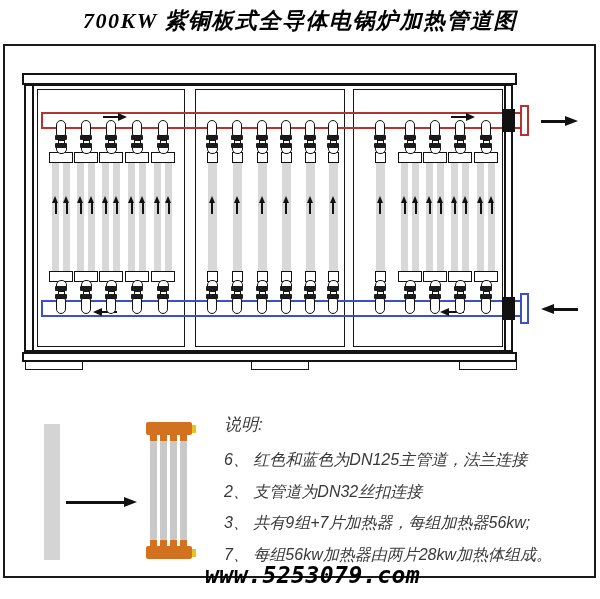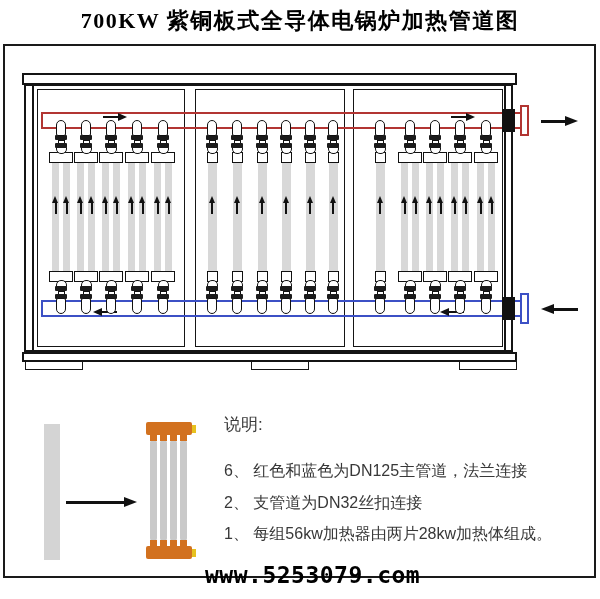--- a/index.html
+++ b/index.html
@@ -1,18 +1,18 @@
 <!DOCTYPE html>
 <html><head>
 <meta charset="utf-8">
 <style>
   html,body{margin:0;padding:0;background:#fff;}
   #stage{position:relative;width:600px;height:599px;background:#fff;overflow:hidden;
          font-family:"Liberation Sans",sans-serif;}
-  #stage .abs{position:absolute;box-sizing:border-box;}
+  #stage .abs{position:absolute;box-sizing:border-box;font-style:italic;}
 
   
   #title{top:6px;left:0;width:600px;text-align:center;font-family:"Liberation Serif","DejaVu Serif",serif;
          font-weight:bold;font-size:22px;letter-spacing:1.5px;color:#000;}
 
   
   #frame{left:3px;top:44px;width:593px;height:534px;border:2px solid #1a1a1a;z-index:0;}
 
   
   .cab{border:2px solid #141414;background:#fff;z-index:1;}
@@ -70,21 +70,21 @@
   #rotate-label{left:58px;top:477px;width:92px;text-align:center;font-size:15px;color:#222;}
   #rotate-arrow{left:66px;top:501px;width:58px;}
   .cap{left:146px;width:46px;height:13px;background:#d2711f;border-radius:2px;z-index:2;}
   .tab{left:191px;width:5px;height:8px;background:#e7c11f;z-index:1;}
   .teeth{left:150px;width:37px;height:7px;z-index:1;
          background:repeating-linear-gradient(90deg,#d2711f 0 7px,#fff 7px 10px);}
   .fv-tube{top:440px;width:7px;height:101px;background:#c9c9c9;border-radius:3px;}
 
   
   #notes{left:224px;top:413px;width:366px;color:#383838;}
-  #notes .note-title{font-size:17px;margin-bottom:25px;}
+  #notes .note-title{font-size:17px;margin-bottom:14px;}
   #notes .note-line{font-size:16px;margin-bottom:10.5px;white-space:nowrap;}
 
   
   #watermark{left:205px;top:562px;font-family:"DejaVu Sans Mono",monospace;font-weight:bold;
              font-size:23px;color:#000;z-index:10;letter-spacing:0.5px;}
 </style>
 </head>
 <body>
 
 <div id="stage">
@@ -433,18 +433,19 @@
   <div class="abs fv-tube" style="left:170px;"></div>
   <div class="abs fv-tube" style="left:180px;"></div>
   <div class="abs teeth" style="top:540px;"></div>
   <div class="abs cap" style="top:546px;"></div>
   <div class="abs tab" style="top:549px;"></div>
 
   <div id="notes" class="abs">
     <div class="note-title">说明:</div>
     <div class="note-line">6、 红色和蓝色为DN125主管道，法兰连接</div>
     <div class="note-line">2、 支管道为DN32丝扣连接</div>
-    <div class="note-line">1、 每组56kw加热器由两片28kw加热体组成。</div>
+    <div class="note-line">3、 共有9组+7片加热器，每组加热器56kw;</div>
+    <div class="note-line">7、 每组56kw加热器由两片28kw加热体组成。</div>
   </div>
 
   <div id="watermark" class="abs">www.5253079.com</div>
 
 </div>
 
 </body></html>

